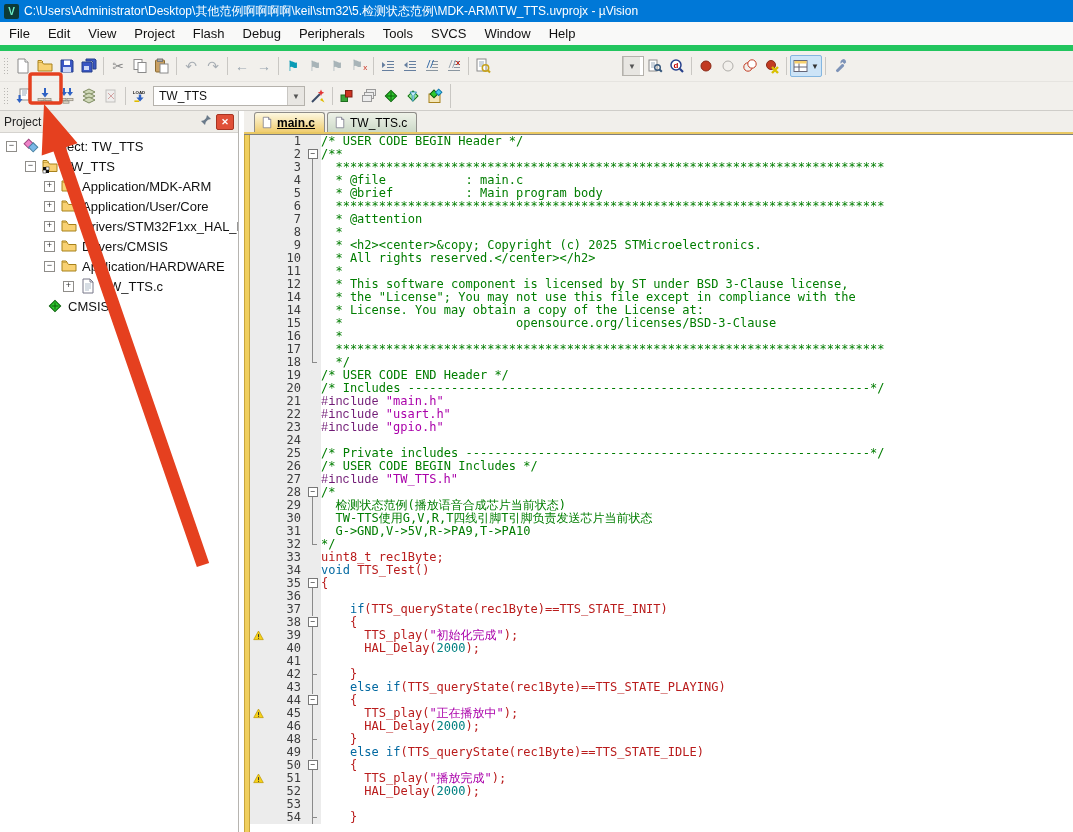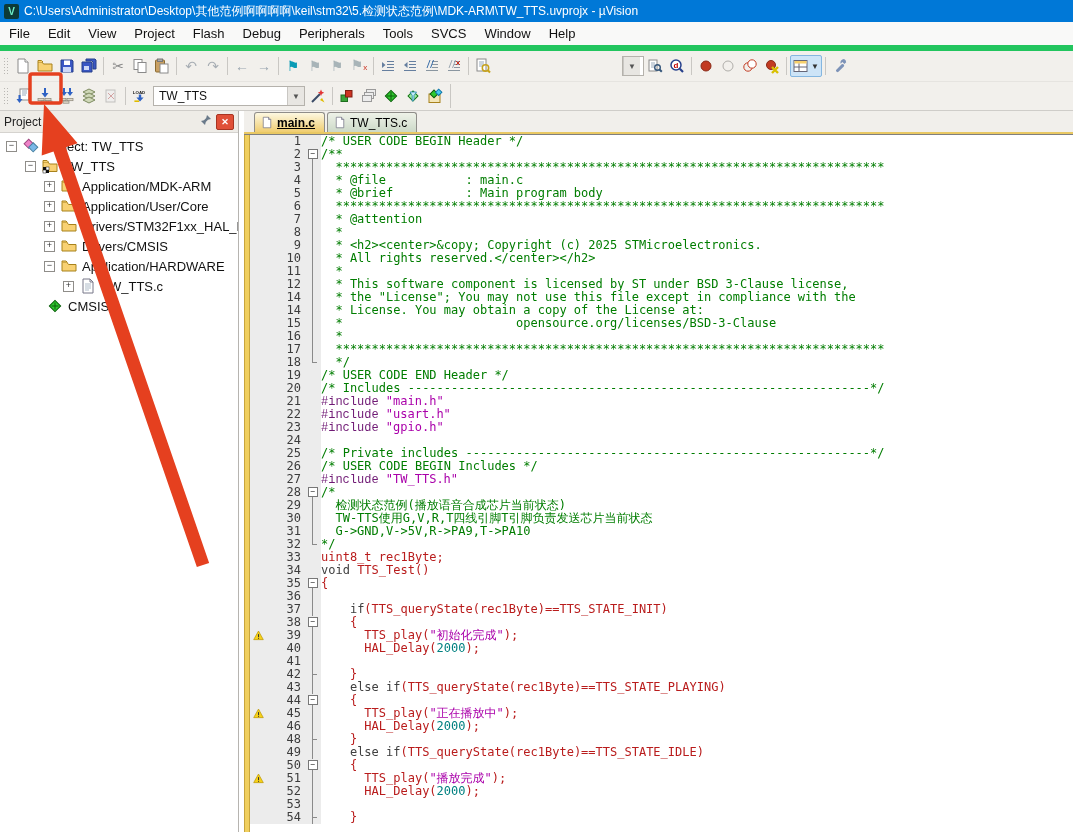--- a/index.html
+++ b/index.html
@@ -90,21 +90,21 @@
   .fold.ftick::after{content:"";position:absolute;left:6px;top:6px;width:5px;
       border-top:1px solid #8a8a8a;}
   .fold.fbox::after{content:"";position:absolute;left:6px;top:11px;bottom:0;
       border-left:1px solid #8a8a8a;}
   .fbox .bx{position:absolute;left:2px;top:1px;width:8px;height:8px;border:1px solid #777;
       background:#fff;font-size:8px;line-height:7px;text-align:center;color:#333;}
   
   .cm{color:#007d00;}
   .pp{color:#701a75;font-family:Liberation Mono, monospace;}
   .str{color:#aa00aa;}
-  .kw{color:#404040;}
+  .kw{color:#0369a1;}
   .num2{color:#008080;}
   .tx{color:#b91c1c;}
   .sq{color:#aa00aa;border-bottom:1px dotted #e00000;}
   
   #annotation{position:absolute;left:0;top:0;width:1073px;height:832px;z-index:60;
               pointer-events:none;}
 </style>
 </head>
 <body>
 

